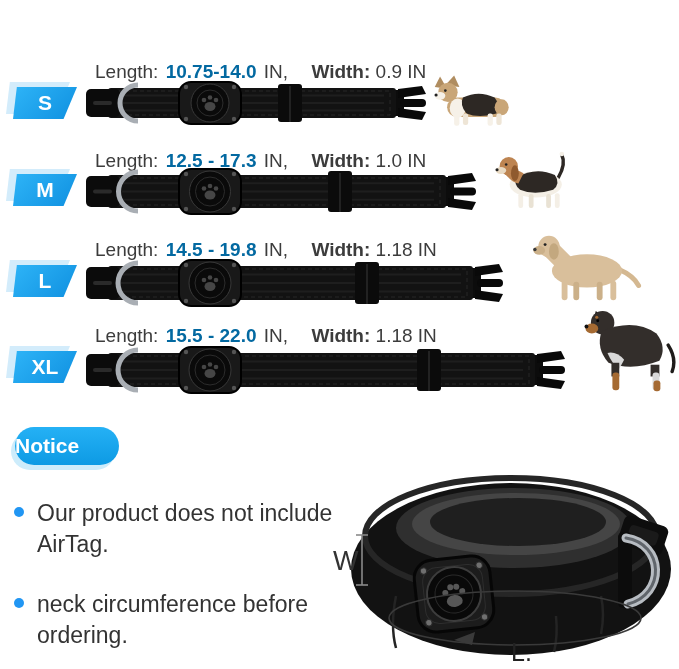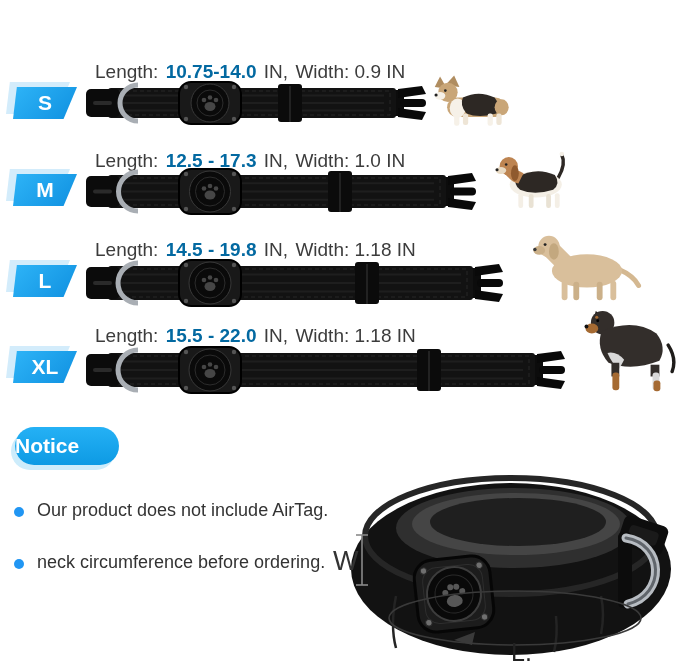--- a/index.html
+++ b/index.html
@@ -6,21 +6,21 @@
   #canvas{position:relative;width:679px;height:669px;background:#fff;overflow:hidden;
           font-family:"Liberation Sans",sans-serif;}
   
   .title{position:absolute;top:2px;left:0;width:679px;text-align:center;
          font-size:34px;font-weight:800;letter-spacing:1px;color:#2e2e2e;}
   .title .hl{color:#2196f3;margin-right:10px;}
   
   .spec{position:absolute;font-size:19px;color:#3c3c3c;white-space:nowrap;}
   .spec .val{color:#0369a1;font-weight:700;margin:0 2px;}
   .spec .unit{margin-right:2px;}
-  .spec .wlabel{}
+  .spec .wlabel{margin-left:16px;font-weight:bold;}
   .spec-s{left:95px;top:61px}.spec-m{left:95px;top:150px}
   .spec-l{left:95px;top:239px}.spec-xl{left:95px;top:325px}
   .badge{position:absolute;left:13px;width:64px;height:32px;}
   .badge .shadow,.badge .face{position:absolute;inset:0;
      clip-path:polygon(6% 0,100% 0,79% 100%,0 100%);}
   .badge .shadow{transform:translate(-7px,-5px);background:#d3ecfb;}
   .badge .face{background:linear-gradient(135deg,#2eb4f7,#0f90e0);
      display:flex;align-items:center;justify-content:center;
      color:#fff;font-size:21px;font-weight:800;}
   .badge-s{top:87px}.badge-m{top:174px}.badge-l{top:265px}.badge-xl{top:351px}
@@ -34,21 +34,21 @@
   .notice{position:absolute;left:15px;top:427px;width:104px;height:38px;
      border-radius:19px;background:linear-gradient(180deg,#25b1f5,#0d9ae4);
      box-shadow:-4px 5px 0 0 #cdecfb;
      display:flex;align-items:center;
      color:#fff;font-size:21px;font-weight:700;}
   
   .bullets{position:absolute;left:14px;top:498px;width:334px;list-style:none;margin:0;padding:0;}
   .bullets li{display:flex;margin-bottom:28px;}
   .bullets .dot{flex:0 0 10px;width:10px;height:10px;border-radius:50%;
      background:#2196f3;margin:9px 13px 0 0;}
-  .bullets .txt{font-size:18px;color:#333;line-height:1.36;}
+  .bullets .txt{font-size:23px;color:#333;line-height:1.36;}
   .bullets .txt span{display:block;}
   
   .product{position:absolute;left:326px;top:466px;}
   .w-marker{position:absolute;left:333px;top:546px;font-size:27px;color:#333;}
   .w-bracket{position:absolute;left:354px;top:532px;}
   .l-marker{position:absolute;left:511px;top:638px;font-size:25px;color:#222;z-index:3;}
 </style>
 </head>
 <body>
 

